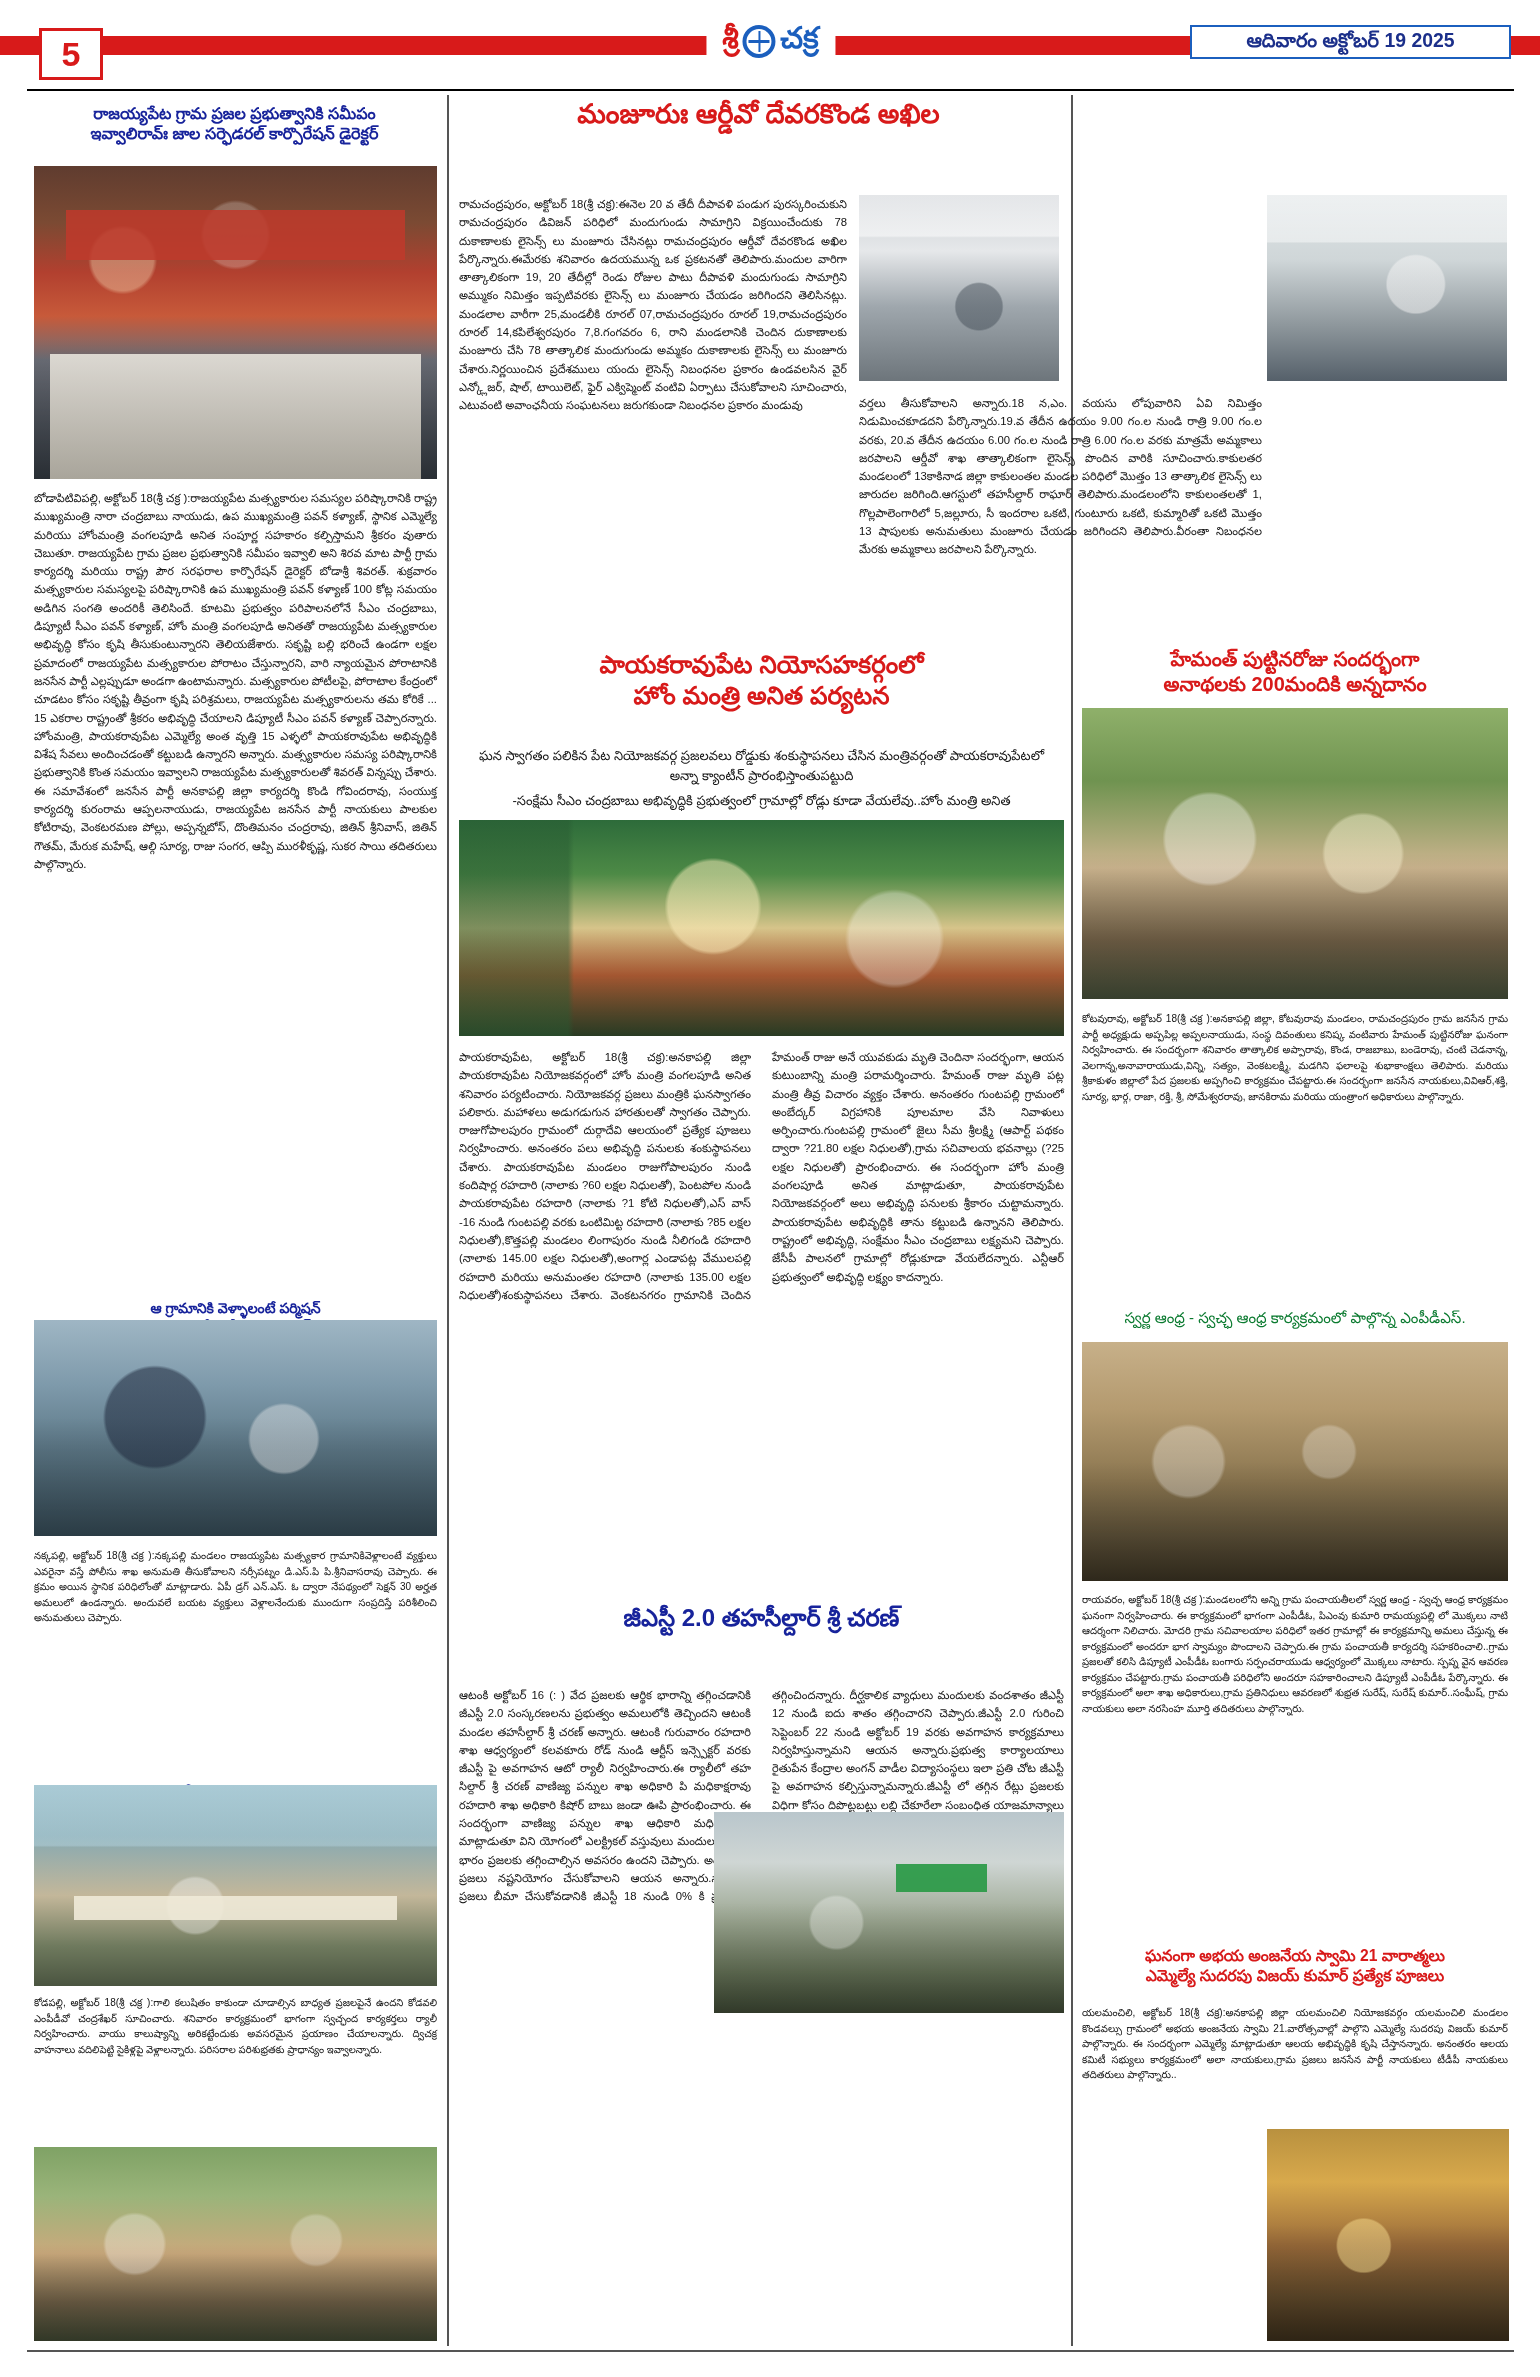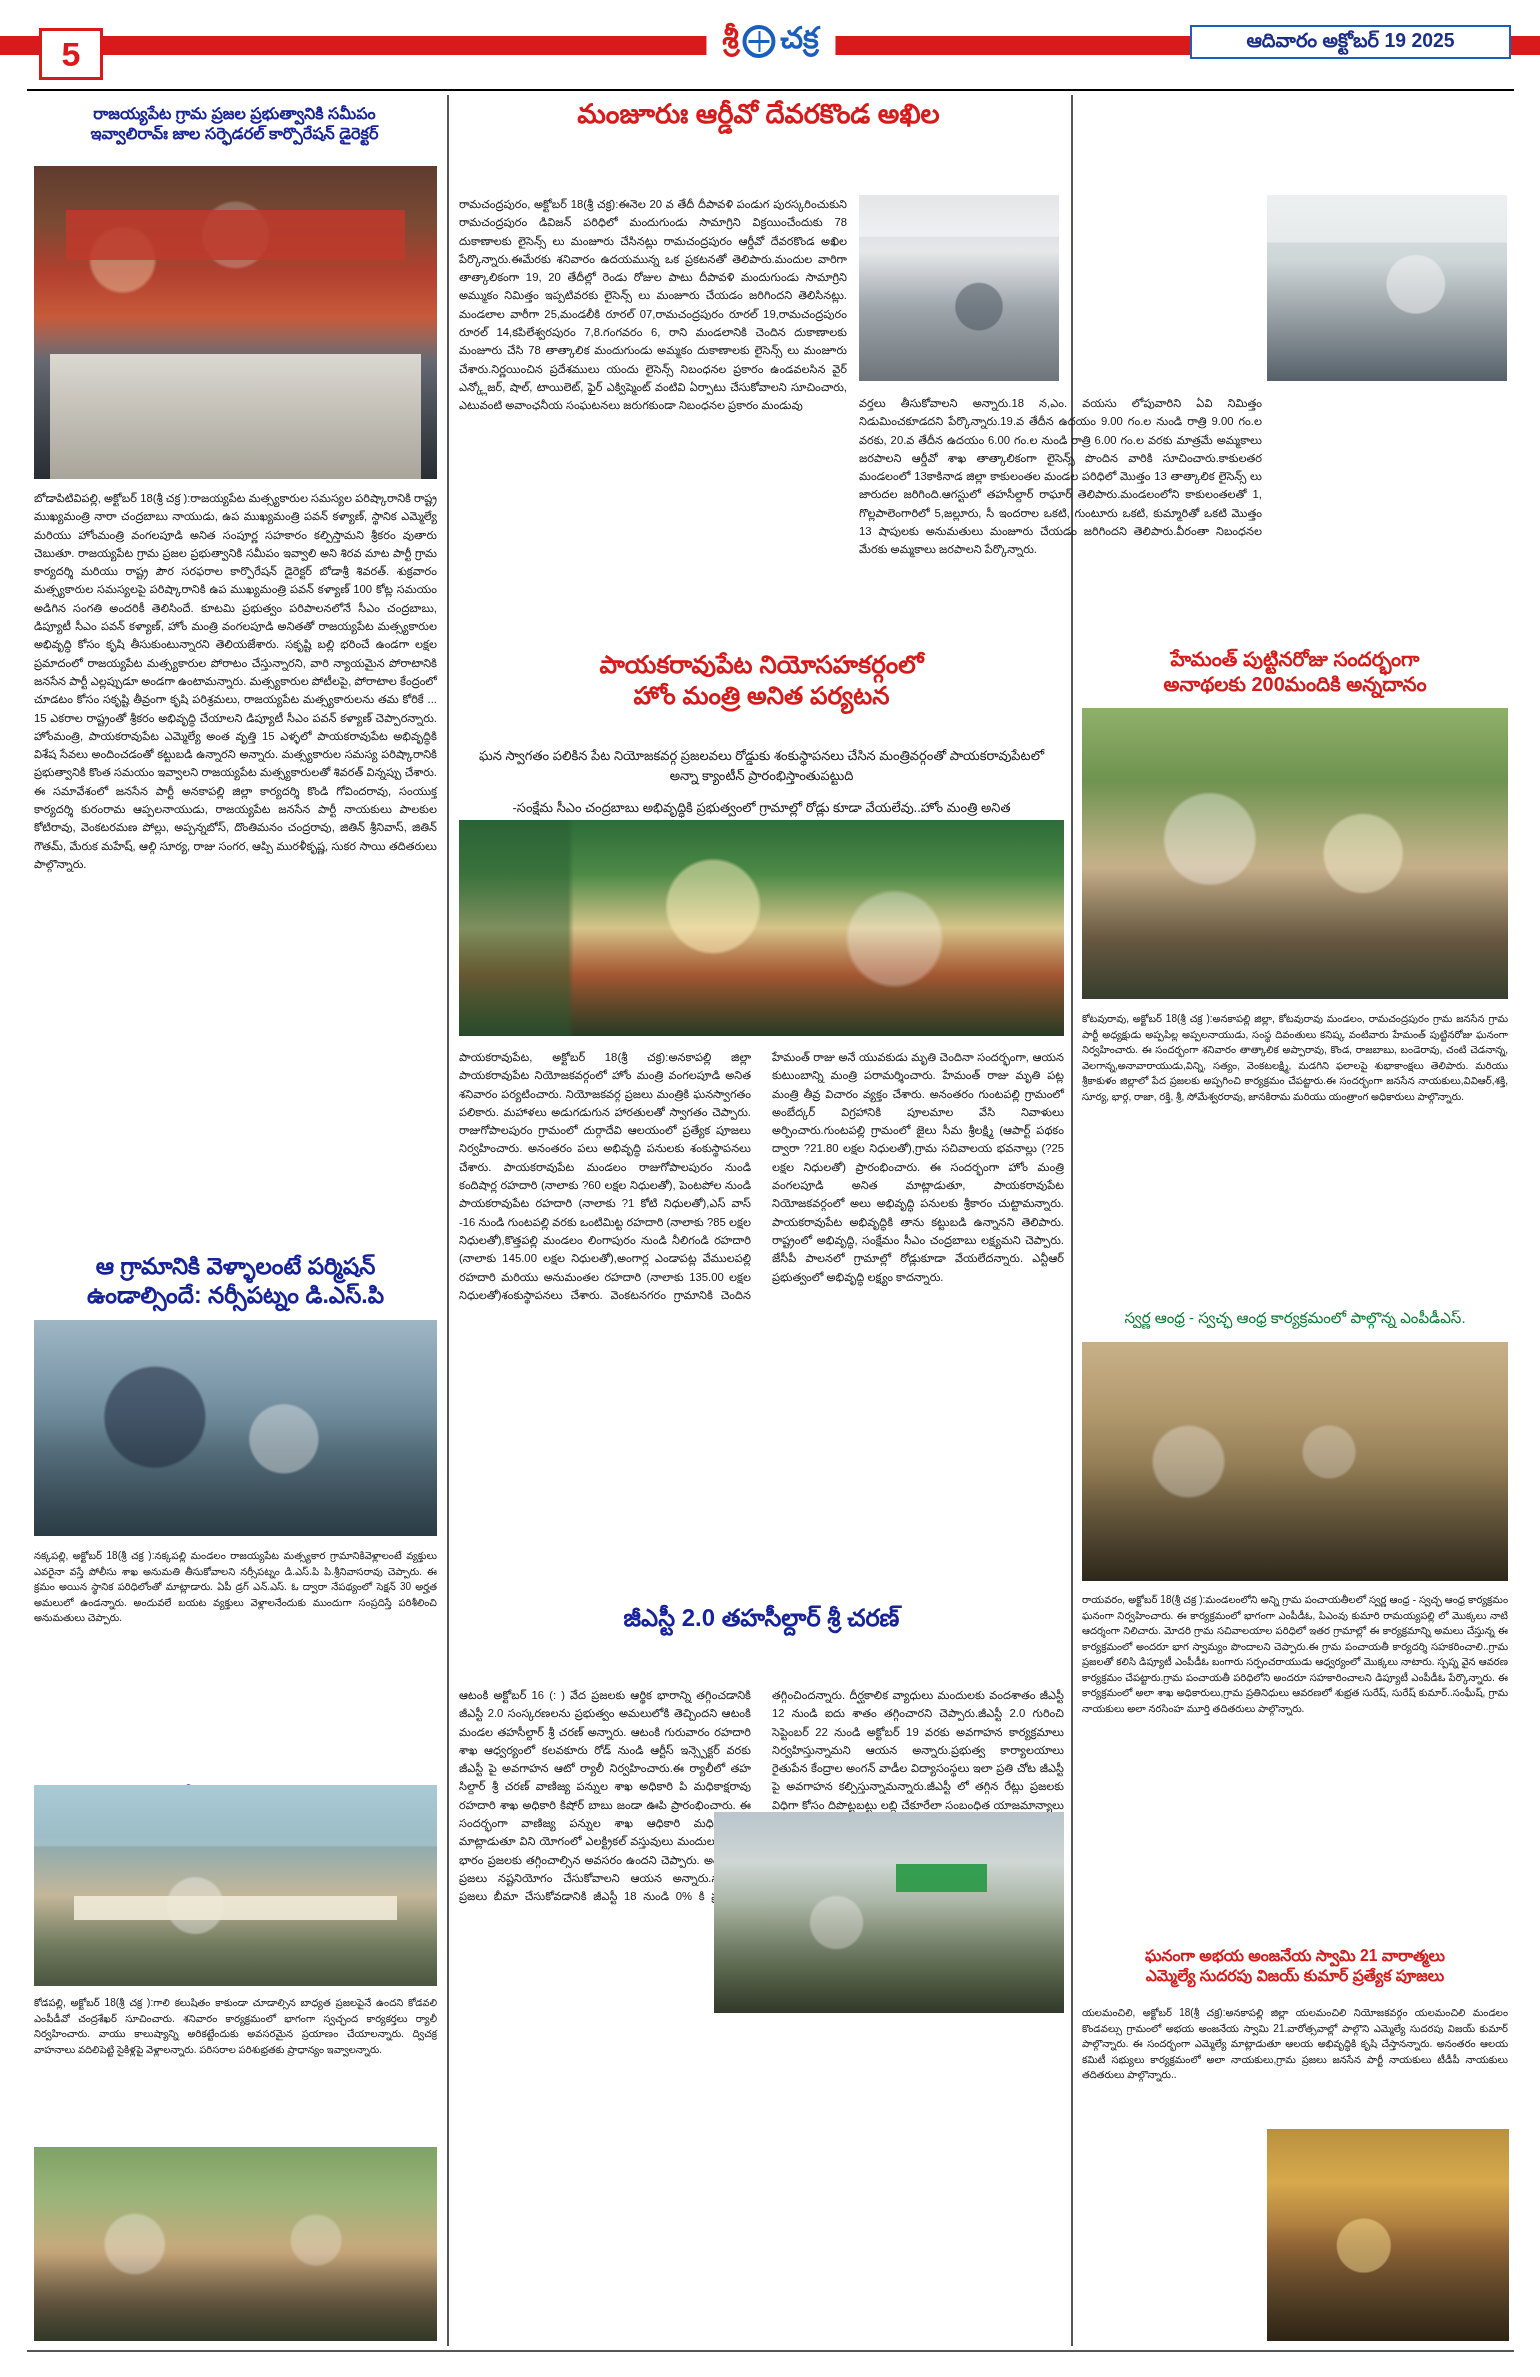--- a/index.html
+++ b/index.html
@@ -78,21 +78,21 @@
     <div class="ph-in" style="background:
       radial-gradient(circle at 22% 30%, rgba(255,240,200,.35) 0 8%, transparent 9%),
       radial-gradient(circle at 50% 22%, rgba(255,255,255,.22) 0 10%, transparent 11%),
       linear-gradient(0deg, rgba(0,0,0,.35), rgba(0,0,0,0) 45%);"></div>
     <div style="position:absolute;left:8%;top:14%;width:84%;height:16%;background:#c0392b;opacity:.85;"></div>
     <div style="position:absolute;left:4%;top:60%;width:92%;height:40%;background:linear-gradient(180deg,#e8e4dc,#b7b2a6);opacity:.9;"></div>
   </div>
 
   <div class="tcol body-te" style="left:34px;top:489px;width:403px;">బోడాపిటివిపల్లి, అక్టోబర్ 18(శ్రీ చక్ర ):రాజయ్యపేట మత్స్యకారుల సమస్యల పరిష్కారానికి రాష్ట్ర ముఖ్యమంత్రి నారా చంద్రబాబు నాయుడు, ఉప ముఖ్యమంత్రి పవన్ కళ్యాణ్, స్థానిక ఎమ్మెల్యే మరియు హోంమంత్రి వంగలపూడి అనిత సంపూర్ణ సహకారం కల్పిస్తామని శ్రీకరం వుతారు చెబుతూ. రాజయ్యపేట గ్రామ ప్రజల ప్రభుత్వానికి సమీపం ఇవ్వాలి అని శిరవ మాట పార్టీ గ్రామ కార్యదర్శి మరియు రాష్ట్ర పౌర సరఫరాల కార్పొరేషన్ డైరెక్టర్ బోడాశ్రీ శివరత్. శుక్రవారం మత్స్యకారుల సమస్యలపై పరిష్కారానికి ఉప ముఖ్యమంత్రి పవన్ కళ్యాణ్ 100 కోట్ల సమయం అడిగిన సంగతి అందరికీ తెలిసిందే. కూటమి ప్రభుత్వం పరిపాలనలోనే సీఎం చంద్రబాబు, డిప్యూటీ సీఎం పవన్ కళ్యాణ్, హోం మంత్రి వంగలపూడి అనితతో రాజయ్యపేట మత్స్యకారుల అభివృద్ధి కోసం కృషి తీసుకుంటున్నారని తెలియజేశారు. సకృష్టి బల్లి భరించే ఉండగా లక్షల ప్రమాదంలో రాజయ్యపేట మత్స్యకారుల పోరాటం చేస్తున్నారని, వారి న్యాయమైన పోరాటానికి జనసేన పార్టీ ఎల్లప్పుడూ అండగా ఉంటామన్నారు. మత్స్యకారుల పోటీలపై, పోరాటాల కేంద్రంలో చూడటం కోసం సకృష్టి తీవ్రంగా కృషి పరిశ్రమలు, రాజయ్యపేట మత్స్యకారులను తమ కోరికే ... 15 ఎకరాల రాష్ట్రంతో శ్రీకరం అభివృద్ధి చేయాలని డిప్యూటీ సీఎం పవన్ కళ్యాణ్ చెప్పారన్నారు. హోంమంత్రి, పాయకరావుపేట ఎమ్మెల్యే అంత వృత్తి 15 ఎళ్ళలో పాయకరావుపేట అభివృద్ధికి విశేష సేవలు అందించడంతో కట్టుబడి ఉన్నారని అన్నారు. మత్స్యకారుల సమస్య పరిష్కారానికి ప్రభుత్వానికి కొంత సమయం ఇవ్వాలని రాజయ్యపేట మత్స్యకారులతో శివరత్ విన్నప్పు చేశారు. ఈ సమావేశంలో జనసేన పార్టీ అనకాపల్లి జిల్లా కార్యదర్శి కొండి గోవిందరావు, సంయుక్త కార్యదర్శి కురంరామ ఆప్పలనాయుడు, రాజయ్యపేట జనసేన పార్టీ నాయకులు పాలకుల కోటిరావు, వెంకటరమణ పోల్లు, అప్పన్నబోస్, దొంతిమనం చంద్రరావు, జితిన్ శ్రీనివాస్, జితిన్ గౌతమ్, మేరుక మహేష్, ఆల్గి సూర్య, రాజు సంగర, ఆప్పి మురళీకృష్ణ, సుకర సాయి తదితరులు పాల్గొన్నారు.</div>
 
-  <div class="tcol hl-blue" style="left:34px;top:1252px;width:403px;font-size:23px;">
+  <div class="tcol hl-blue" style="left:34px;top:1300px;width:403px;font-size:14px;">
     <div>ఆ గ్రామానికి వెళ్ళాలంటే పర్మిషన్</div>
     <div>ఉండాల్సిందే: నర్సీపట్నం డి.ఎస్.పి</div>
   </div>
 
   <div class="photo p-police" style="left:34px;top:1320px;width:403px;height:216px;">
     <div class="ph-in" style="background:
       radial-gradient(circle at 30% 45%, rgba(30,40,60,.55) 0 16%, transparent 17%),
       radial-gradient(circle at 62% 55%, rgba(240,240,240,.4) 0 12%, transparent 13%),
       linear-gradient(0deg, rgba(0,0,0,.3), rgba(0,0,0,0) 55%);"></div>
   </div>
@@ -134,21 +134,21 @@
   <div class="tcol body-te" style="left:859px;top:394px;width:403px;">వర్తలు తీసుకోవాలని అన్నారు.18 న,ఎం. వయసు లోపువారిని ఏవి నిమిత్తం నిడుమించకూడదని పేర్కొన్నారు.19.వ తేదీన ఉదయం 9.00 గం.ల నుండి రాత్రి 9.00 గం.ల వరకు, 20.వ తేదీన ఉదయం 6.00 గం.ల నుండి రాత్రి 6.00 గం.ల వరకు మాత్రమే అమ్మకాలు జరపాలని ఆర్డీవో శాఖ తాత్కాలికంగా లైసెన్స్ పొందిన వారికి సూచించారు.కాకులతర మండలంలో 13కాకినాడ జిల్లా కాకులంతల మండల పరిధిలో మొత్తం 13 తాత్కాలిక లైసెన్స్ లు జారుదల జరిగింది.ఆగస్టులో తహసీల్దార్ రాఘార్ తెలిపారు.మండలంలోని కాకులంతలతో 1, గొల్లపాలెంగారిలో 5,జల్లూరు, సీ ఇందరాల ఒకటి, గుంటూరు ఒకటి, కుమ్మారితో ఒకటి మొత్తం 13 షాపులకు అనుమతులు మంజూరు చేయడం జరిగిందని తెలిపారు.వీరంతా నిబంధనల మేరకు అమ్మకాలు జరపాలని పేర్కొన్నారు.</div>
 
   <div class="tcol hl-red" style="left:459px;top:650px;width:605px;font-size:24.6px;">
     <div>పాయకరావుపేట నియోసహకర్గంలో</div>
     <div>హోం మంత్రి అనిత పర్యటన</div>
   </div>
 
   <div class="tcol" style="left:459px;top:746px;width:605px;font-size:13px;line-height:1.5;color:#111;text-align:center;">
     <div>ఘన స్వాగతం పలికిన పేట నియోజకవర్గ ప్రజలవలు రోడ్డుకు శంకుస్థాపనలు చేసిన మంత్రివర్గంతో పాయకరావుపేటలో</div>
     <div>అన్నా క్యాంటీన్ ప్రారంభిస్తాంతుపట్టుది</div>
-    <div style="margin-top:13px;">-సంక్షేమ సీఎం చంద్రబాబు అభివృద్ధికి ప్రభుత్వంలో గ్రామాల్లో రోడ్లు కూడా వేయలేవు..హోం మంత్రి అనిత</div>
+    <div style="margin-top:6px;">-సంక్షేమ సీఎం చంద్రబాబు అభివృద్ధికి ప్రభుత్వంలో గ్రామాల్లో రోడ్లు కూడా వేయలేవు..హోం మంత్రి అనిత</div>
   </div>
 
   <div class="photo p-temple" style="left:459px;top:820px;width:605px;height:216px;">
     <div class="ph-in" style="background:
       linear-gradient(90deg, rgba(40,90,50,.5) 0 18%, rgba(0,0,0,0) 19%),
       radial-gradient(circle at 42% 40%, rgba(255,240,190,.5) 0 12%, transparent 13%),
       radial-gradient(circle at 72% 55%, rgba(255,255,255,.3) 0 10%, transparent 11%),
       linear-gradient(0deg, rgba(0,0,0,.35), rgba(0,0,0,0) 50%);"></div>
   </div>
 

